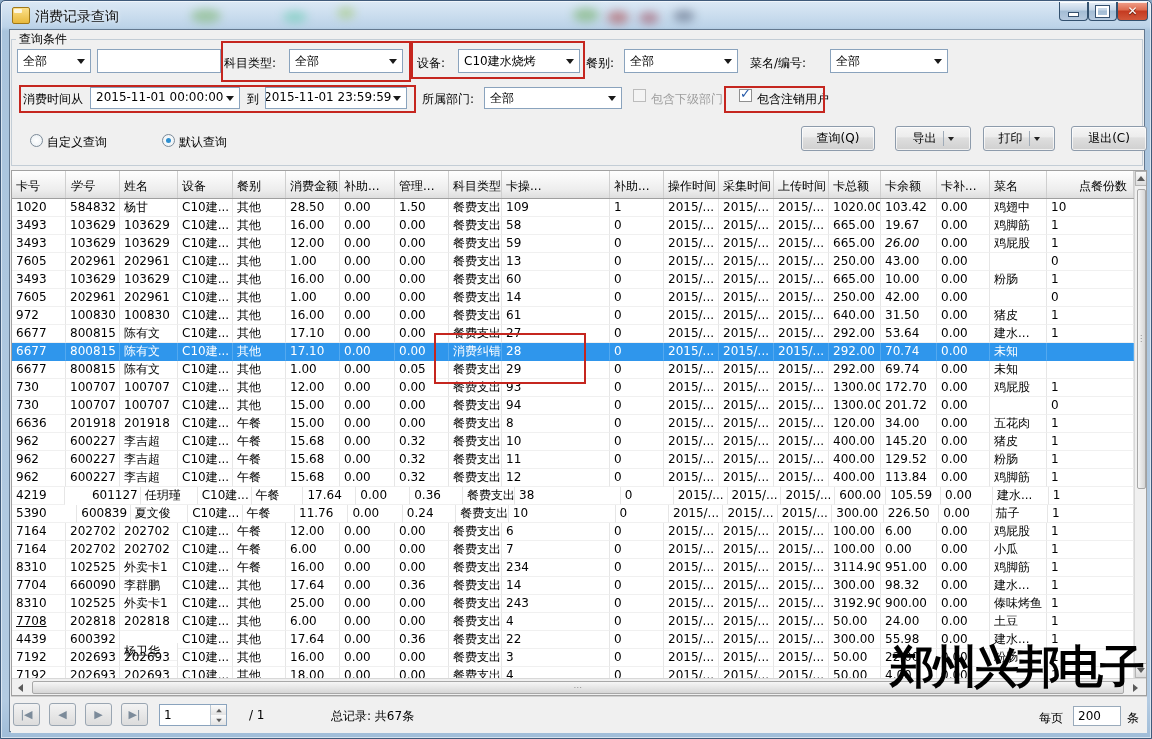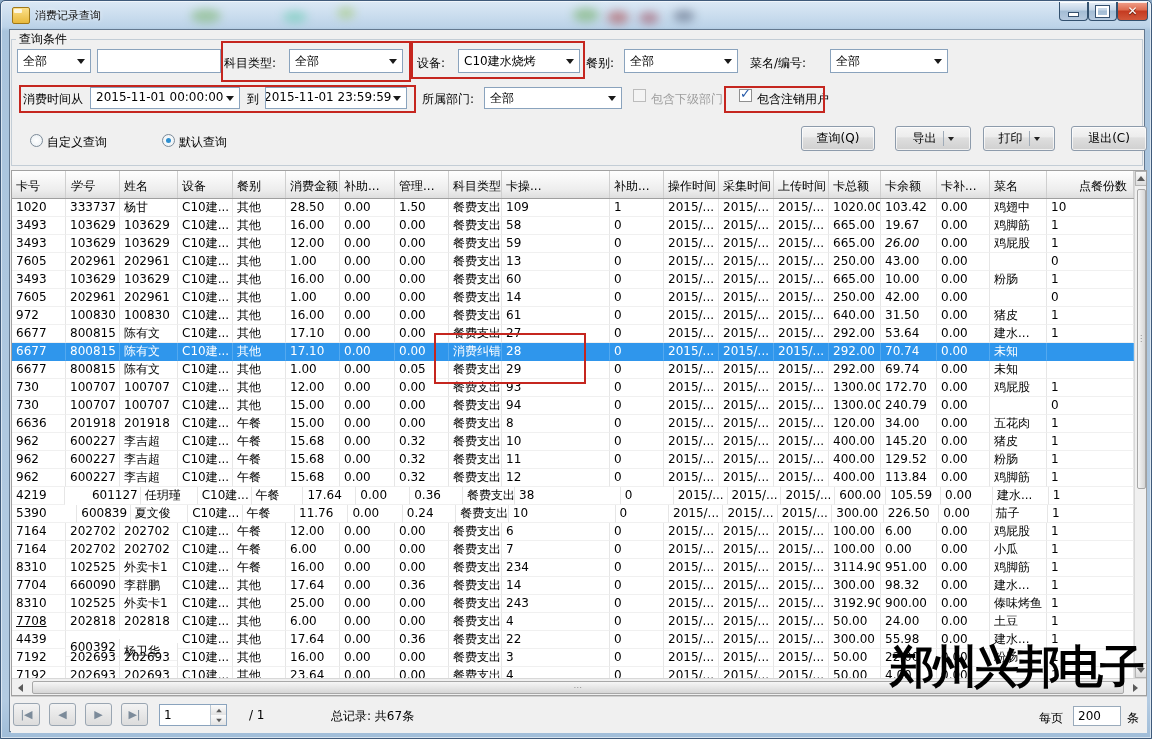--- a/index.html
+++ b/index.html
@@ -6,21 +6,21 @@
   body{width:1152px;height:739px;position:relative;overflow:hidden;
        font-family:"DejaVu Sans","Liberation Sans",sans-serif;font-size:12px;color:#000;background:#8aa8c4;}
   .window{position:absolute;inset:0;border:1px solid #3f5a7a;border-radius:5px 5px 0 0;
           background:linear-gradient(180deg,#dce9f5 0,#bcd3e8 26px,#a9c4dd 30px,#b3cbe2 700px,#9fbcd8 739px);
           box-shadow:inset 0 0 0 1px rgba(255,255,255,.55);}
   .blob{position:absolute;border-radius:50%;filter:blur(5px);opacity:.5;}
   .titlebar{position:absolute;left:0;top:0;width:100%;height:28px;}
   .app-icon{position:absolute;left:11px;top:6px;width:16px;height:15px;background:linear-gradient(#fce08a,#e8b93c);
             border:1px solid #a07818;border-radius:2px;}
   .app-icon:before{content:"";position:absolute;left:1px;top:1px;width:8px;height:4px;background:#fdf6e0;border-radius:1px;}
-  .win-title{position:absolute;left:34px;top:7px;font-size:11px;color:#111;text-shadow:0 0 4px rgba(255,255,255,.9);}
+  .win-title{position:absolute;left:34px;top:7px;font-size:14px;color:#111;text-shadow:0 0 4px rgba(255,255,255,.9);}
   .capbtn{position:absolute;top:1px;height:19px;border:1px solid #33516f;border-top:none;box-sizing:border-box;
           border-radius:0 0 4px 4px;background:linear-gradient(#e6eef6,#c3d4e6 45%,#a3bcd4 50%,#b6cadf);
           display:flex;align-items:center;justify-content:center;box-shadow:inset 0 1px 0 rgba(255,255,255,.8);}
   .capbtn.close{background:linear-gradient(#f0a08c,#dd6a4e 45%,#c43a20 50%,#d2573a);}
   .glyph-min{width:9px;height:3px;background:#fff;border:1px solid #35506e;margin-top:7px;}
   .glyph-max{width:9px;height:7px;border:2px solid #fff;outline:1px solid #35506e;background:transparent;}
   .glyph-close{color:#fff;font-weight:bold;font-size:12px;text-shadow:0 1px 1px #501808;line-height:17px;}
   .client{position:absolute;left:8px;top:28px;width:1136px;height:703px;background:#f0f0f0;
           border:1px solid #63788f;box-sizing:border-box;}
   .lbl{position:absolute;white-space:nowrap;}
@@ -214,21 +214,21 @@
           <div class="hcell" style="width: 55px;">上传时间</div>
           <div class="hcell" style="width: 52px;">卡总额</div>
           <div class="hcell" style="width: 56px;">卡余额</div>
           <div class="hcell" style="width: 53px;">卡补...</div>
           <div class="hcell" style="width: 57px;">菜名</div>
           <div class="hcell" style="width: 87px;">点餐份数</div>
         </div>
       <div class="gbody" id="grid-body">
           <div class="grow">
             <div class="gcell" style="width: 54px;">1020</div>
-            <div class="gcell" style="width: 54px;">333737</div>
+            <div class="gcell" style="width: 54px;">584832</div>
             <div class="gcell" style="width: 58px;">杨甘</div>
             <div class="gcell" style="width: 55px;">C10建...</div>
             <div class="gcell" style="width: 53px;">其他</div>
             <div class="gcell" style="width: 54px;">28.50</div>
             <div class="gcell" style="width: 55px;">0.00</div>
             <div class="gcell" style="width: 54px;">1.50</div>
             <div class="gcell" style="width: 53px;">餐费支出</div>
             <div class="gcell" style="width: 108px;">109</div>
             <div class="gcell" style="width: 54px;">1</div>
             <div class="gcell" style="width: 55px;">2015/...</div>
@@ -459,21 +459,21 @@
             <div class="gcell" style="width: 54px;">15.00</div>
             <div class="gcell" style="width: 55px;">0.00</div>
             <div class="gcell" style="width: 54px;">0.00</div>
             <div class="gcell" style="width: 53px;">餐费支出</div>
             <div class="gcell" style="width: 108px;">94</div>
             <div class="gcell" style="width: 54px;">0</div>
             <div class="gcell" style="width: 55px;">2015/...</div>
             <div class="gcell" style="width: 55px;">2015/...</div>
             <div class="gcell" style="width: 55px;">2015/...</div>
             <div class="gcell" style="width: 52px;">1300.00</div>
-            <div class="gcell" style="width: 56px;">240.79</div>
+            <div class="gcell" style="width: 56px;">201.72</div>
             <div class="gcell" style="width: 53px;">0.00</div>
             <div class="gcell" style="width: 57px;"></div>
             <div class="gcell" style="width: 87px;">0</div>
           </div>
           <div class="grow">
             <div class="gcell" style="width: 54px;">6636</div>
             <div class="gcell" style="width: 54px;">201918</div>
             <div class="gcell" style="width: 58px;">201918</div>
             <div class="gcell" style="width: 55px;">C10建...</div>
             <div class="gcell" style="width: 53px;">午餐</div>
@@ -718,21 +718,21 @@
             <div class="gcell" style="width: 55px;">2015/...</div>
             <div class="gcell" style="width: 55px;">2015/...</div>
             <div class="gcell" style="width: 52px;">50.00</div>
             <div class="gcell" style="width: 56px;">24.00</div>
             <div class="gcell" style="width: 53px;">0.00</div>
             <div class="gcell" style="width: 57px;">土豆</div>
             <div class="gcell" style="width: 87px;">1</div>
           </div>
           <div class="grow">
             <div class="gcell" style="width: 54px;">4439</div>
-            <div class="gcell" style="width: 54px; margin-top: 8px;">600392</div>
+            <div class="gcell" style="width: 54px;">600392</div>
             <div class="gcell" style="width: 58px; margin-top: 12px;">杨卫华</div>
             <div class="gcell" style="width: 55px;">C10建...</div>
             <div class="gcell" style="width: 53px;">其他</div>
             <div class="gcell" style="width: 54px;">17.64</div>
             <div class="gcell" style="width: 55px;">0.00</div>
             <div class="gcell" style="width: 54px;">0.36</div>
             <div class="gcell" style="width: 53px;">餐费支出</div>
             <div class="gcell" style="width: 108px;">22</div>
             <div class="gcell" style="width: 54px;">0</div>
             <div class="gcell" style="width: 55px;">2015/...</div>
@@ -764,21 +764,21 @@
             <div class="gcell" style="width: 53px;">0.00</div>
             <div class="gcell" style="width: 57px;">粉肠</div>
             <div class="gcell" style="width: 87px;">1</div>
           </div>
           <div class="grow">
             <div class="gcell" style="width: 54px;">7192</div>
             <div class="gcell" style="width: 54px;">202693</div>
             <div class="gcell" style="width: 58px;">202693</div>
             <div class="gcell" style="width: 55px;">C10建...</div>
             <div class="gcell" style="width: 53px;">其他</div>
-            <div class="gcell" style="width: 54px;">23.64</div>
+            <div class="gcell" style="width: 54px;">18.00</div>
             <div class="gcell" style="width: 55px;">0.00</div>
             <div class="gcell" style="width: 54px;">0.00</div>
             <div class="gcell" style="width: 53px;">餐费支出</div>
             <div class="gcell" style="width: 108px;">4</div>
             <div class="gcell" style="width: 54px;">0</div>
             <div class="gcell" style="width: 55px;">2015/...</div>
             <div class="gcell" style="width: 55px;">2015/...</div>
             <div class="gcell" style="width: 55px;">2015/...</div>
             <div class="gcell" style="width: 52px;">50.00</div>
             <div class="gcell" style="width: 56px;">4.00</div>

